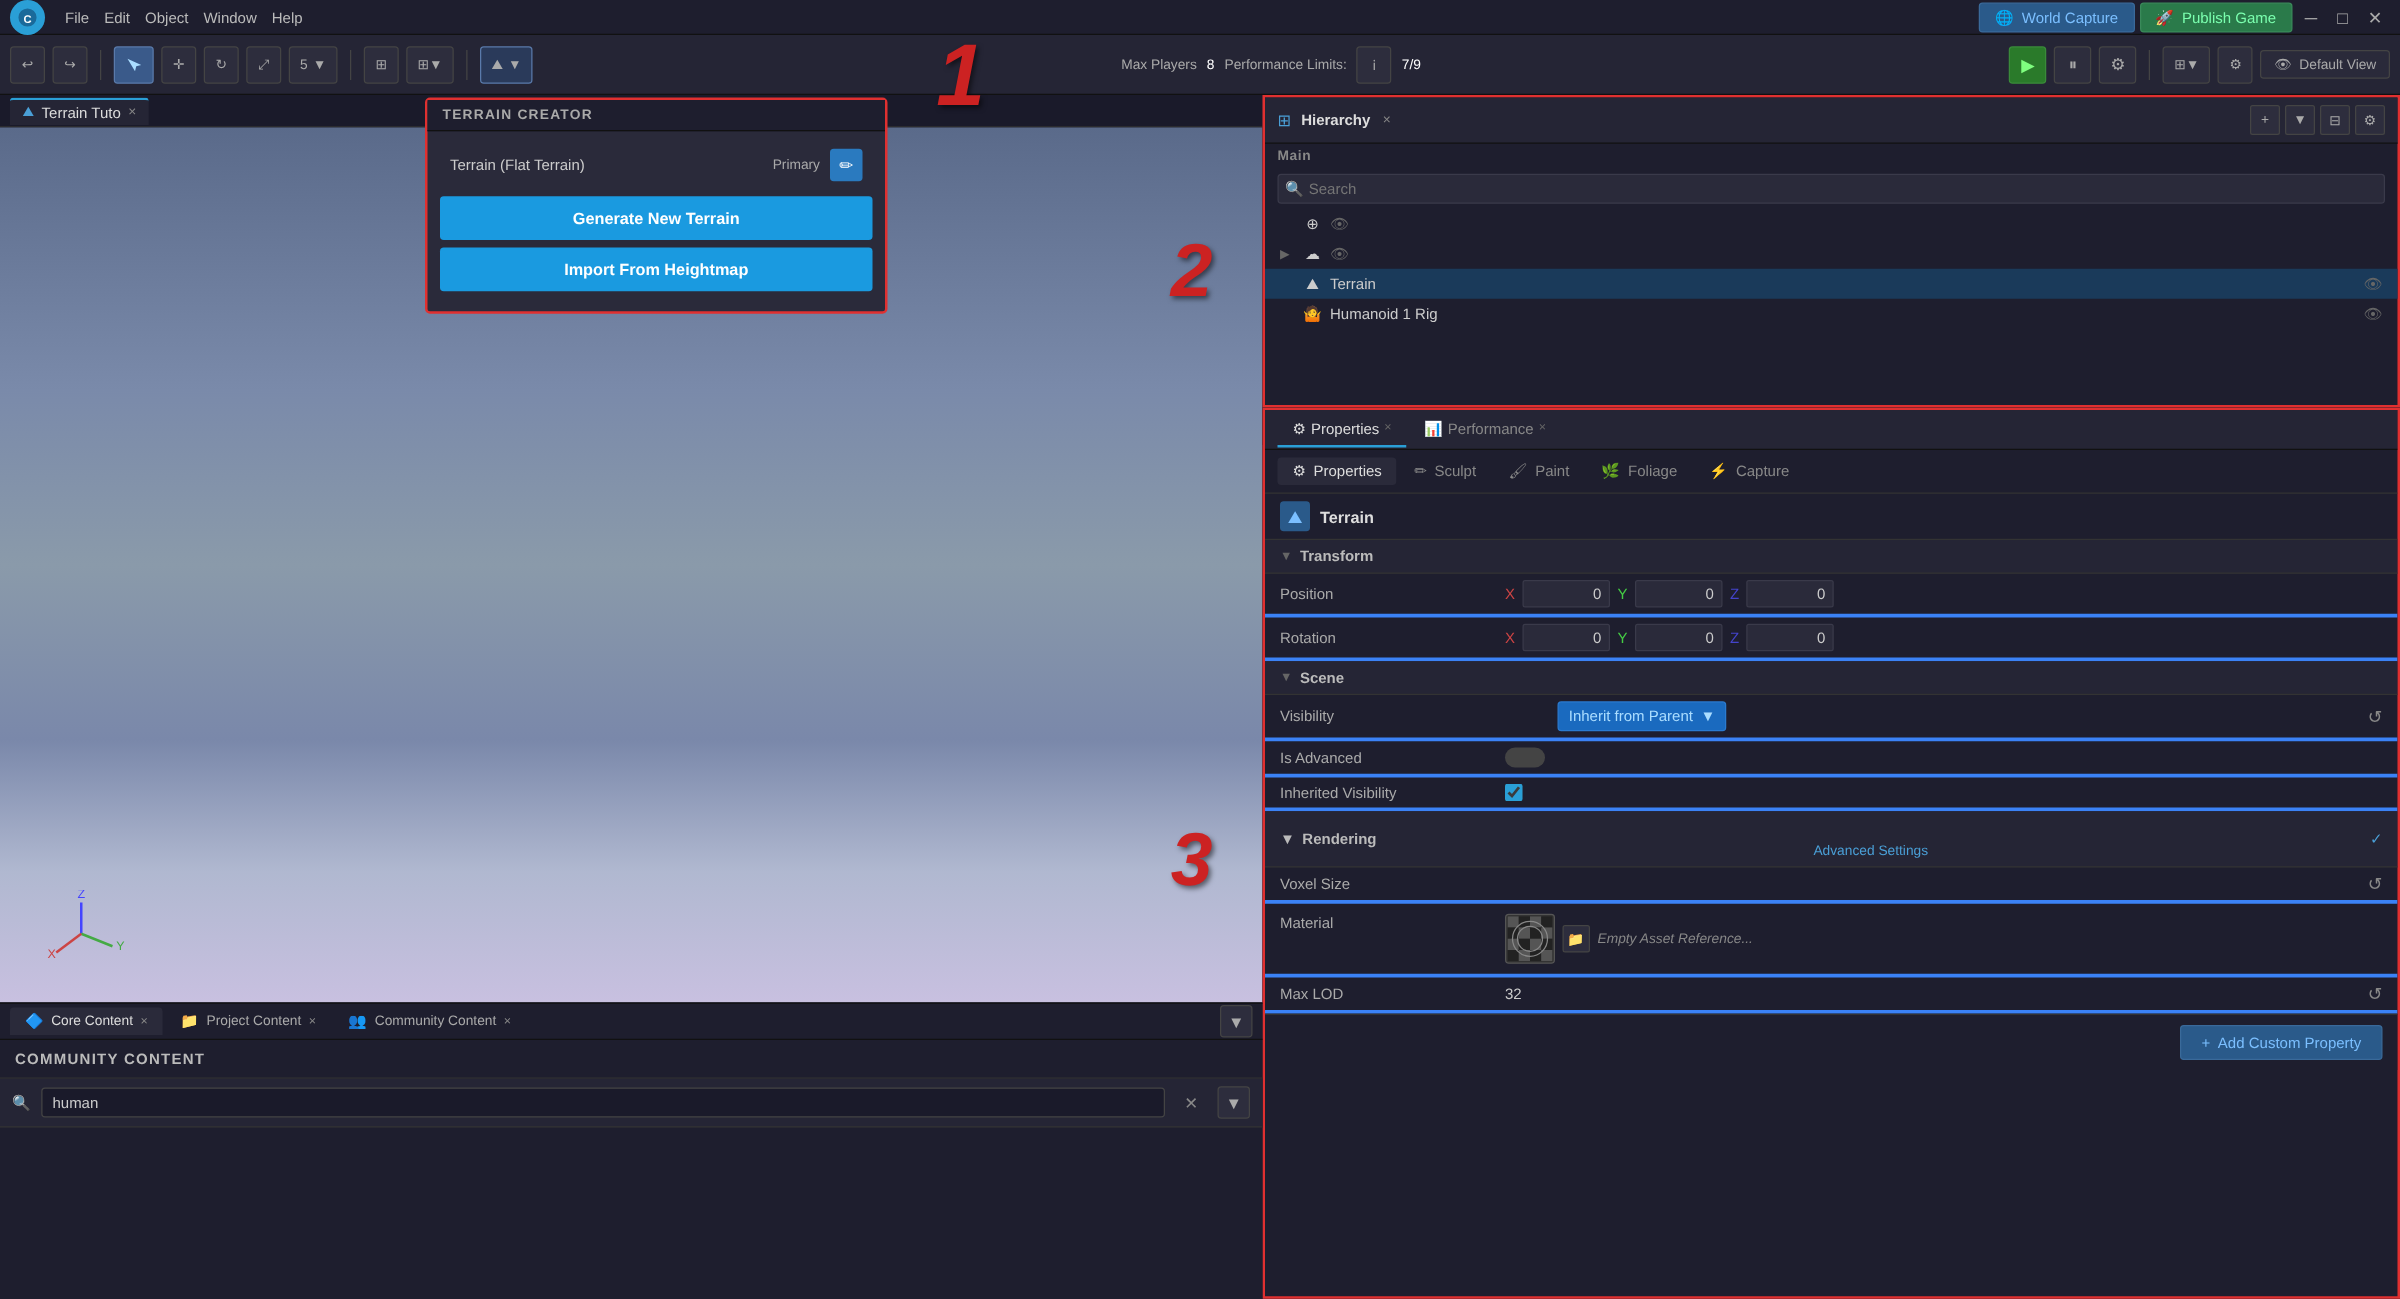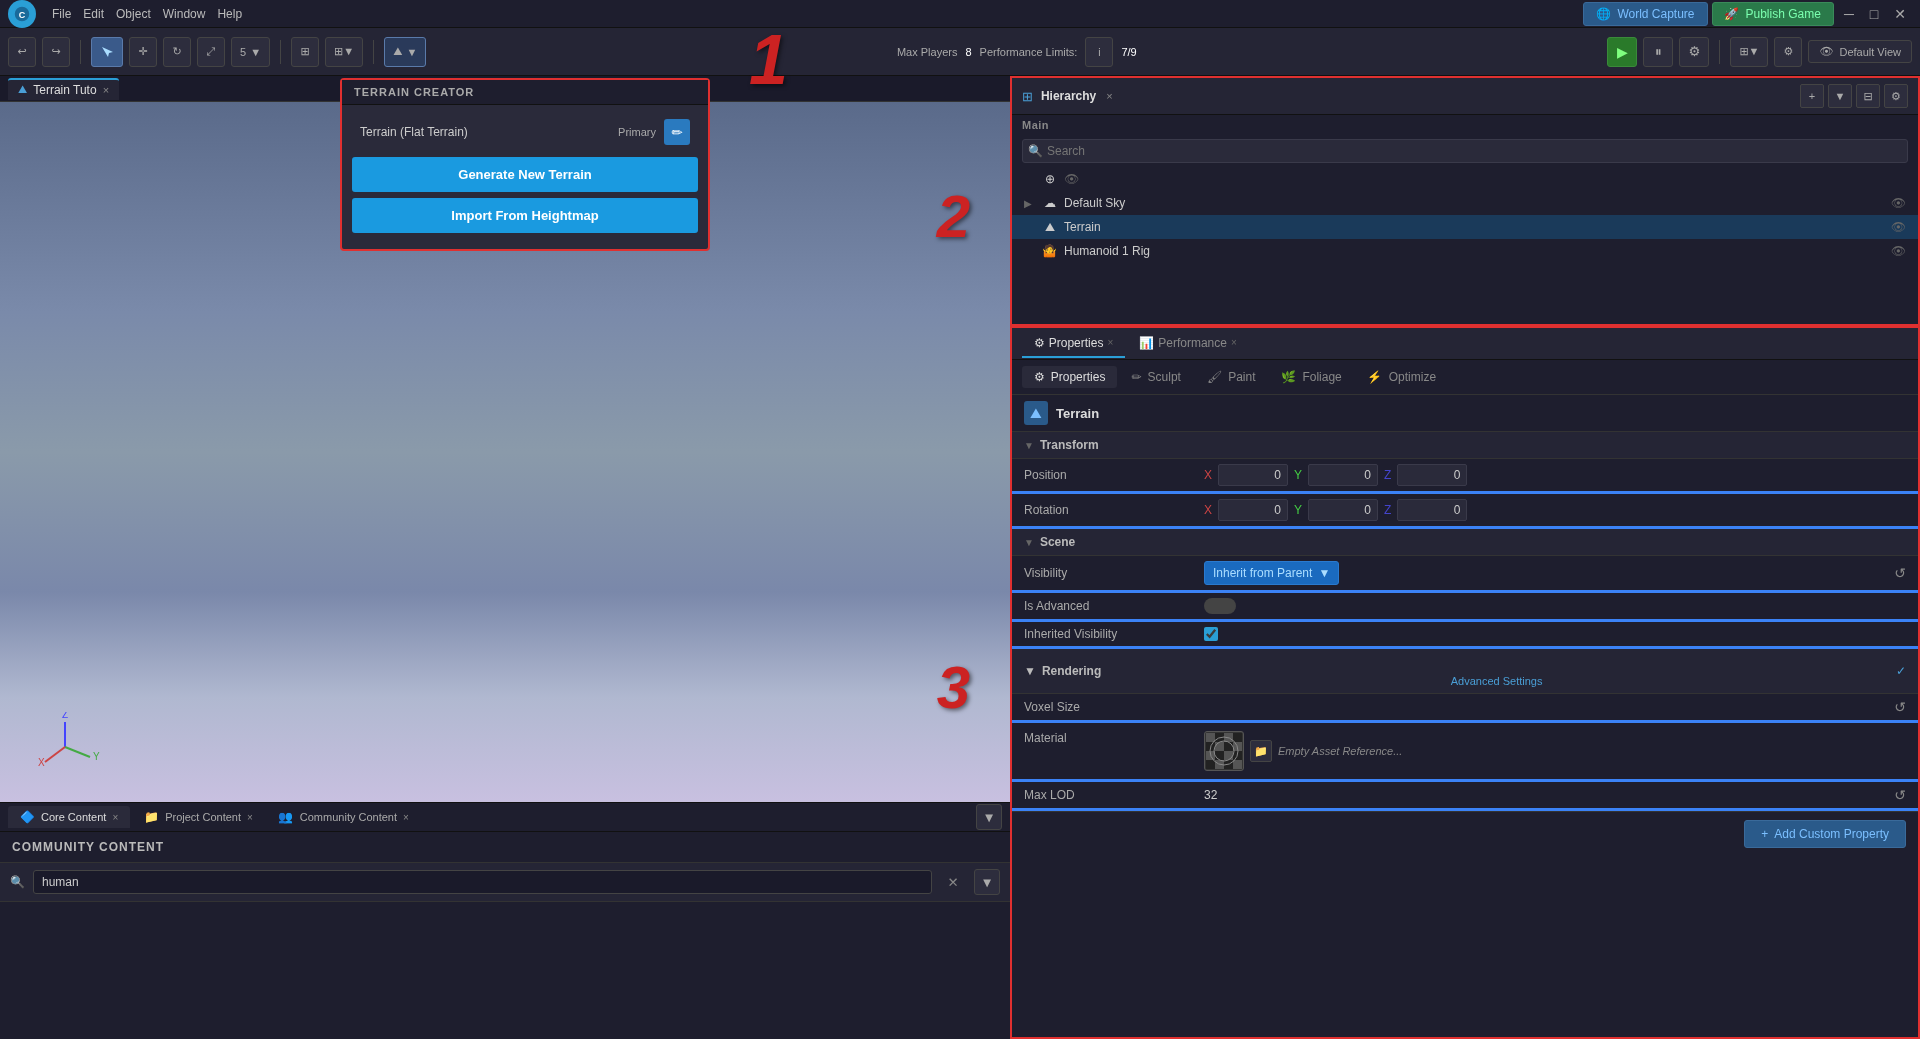--- a/index.html
+++ b/index.html
@@ -91,21 +91,21 @@
     .props-obj-name { color: #ddd; font-size: 13px; font-weight: bold; }
     .section-header { display: flex; align-items: center; gap: 6px; padding: 6px 12px; background: #252535; cursor: pointer; color: #bbb; font-size: 12px; font-weight: bold; border-bottom: 1px solid #333; }
     .section-header .arrow { color: #666; font-size: 10px; }
     .prop-row { display: flex; align-items: center; padding: 5px 12px; border-bottom: 3px solid #3b82f6; }
     .prop-label { color: #aaa; font-size: 12px; width: 180px; flex-shrink: 0; }
     .prop-value { flex: 1; display: flex; align-items: center; gap: 6px; }
     .prop-input { background: #2a2a3a; border: 1px solid #3a3a4a; color: #ccc; padding: 3px 6px; border-radius: 2px; font-size: 12px; width: 70px; text-align: right; }
     .axis-x { color: #cc4444; }
     .axis-y { color: #44cc44; }
     .axis-z { color: #4444cc; }
-    .visibility-dropdown { background: #1a6abf; border: 1px solid #2a7acf; color: #aaddff; padding: 4px 8px; border-radius: 3px; font-size: 12px; cursor: pointer; display: flex; align-items: center; gap: 6px; }
+    .visibility-dropdown { background: #1a6abf; border: 1px solid #2a7acf; color: #aaddff; padding: 4px 8px; border-radius: 3px; font-size: 12px; cursor: pointer; display: flex; align-items: center; gap: 6px; margin-left: 42px; }
     .checkbox-wrapper { display: flex; align-items: center; }
     .checkbox-wrapper input[type="checkbox"] { width: 14px; height: 14px; accent-color: #2a9fd6; }
     .toggle-switch { width: 32px; height: 16px; background: #444; border-radius: 8px; position: relative; cursor: pointer; }
     .rendering-header { display: flex; align-items: center; justify-content: space-between; padding: 6px 12px; background: #252535; border-bottom: 1px solid #333; }
     .rendering-left { display: flex; align-items: center; gap: 6px; color: #bbb; font-size: 12px; font-weight: bold; cursor: pointer; }
     .adv-settings { color: #4a9fd6; font-size: 11px; cursor: pointer; margin-top: 20px; }
     .material-preview { width: 40px; height: 40px; background: #333; border: 1px solid #555; border-radius: 3px; display: flex; align-items: center; justify-content: center; overflow: hidden; }
     .material-preview svg { width: 36px; height: 36px; }
     .material-ref-text { color: #888; font-style: italic; font-size: 11px; }
     .material-browse-btn { background: #2d2d3d; border: 1px solid #444; color: #aaa; width: 22px; height: 22px; border-radius: 2px; cursor: pointer; display: flex; align-items: center; justify-content: center; font-size: 11px; }
@@ -278,21 +278,20 @@
   </div>
 
   <div class="hier-item">
     <span class="expand-arrow"></span>
     <span class="item-icon">⊕</span>
     <span class="vis-icon">👁</span>
   </div>
   <div class="hier-item">
     <span class="expand-arrow">▶</span>
     <span class="item-icon">☁</span>
-    <span class="item-label">Default Sky</span>
     <span class="vis-icon">👁</span>
   </div>
   <div class="hier-item selected">
     <span class="expand-arrow"></span>
     <span class="item-icon">⛰</span>
     <span class="item-label">Terrain</span>
     <span class="vis-icon">👁</span>
   </div>
   <div class="hier-item">
     <span class="expand-arrow"></span>
@@ -331,21 +330,21 @@
     <div class="props-sub-tab">
       <span>🖌</span>
       <span>Paint</span>
     </div>
     <div class="props-sub-tab">
       <span>🌿</span>
       <span>Foliage</span>
     </div>
     <div class="props-sub-tab">
       <span>⚡</span>
-      <span>Optimize</span>
+      <span>Capture</span>
     </div>
   </div>
 
   <div id="props-object-label">
     <div class="props-obj-icon">⛰</div>
     <span class="props-obj-name">Terrain</span>
   </div>
 
   <div class="section-header">
     <span class="arrow">▼</span>

